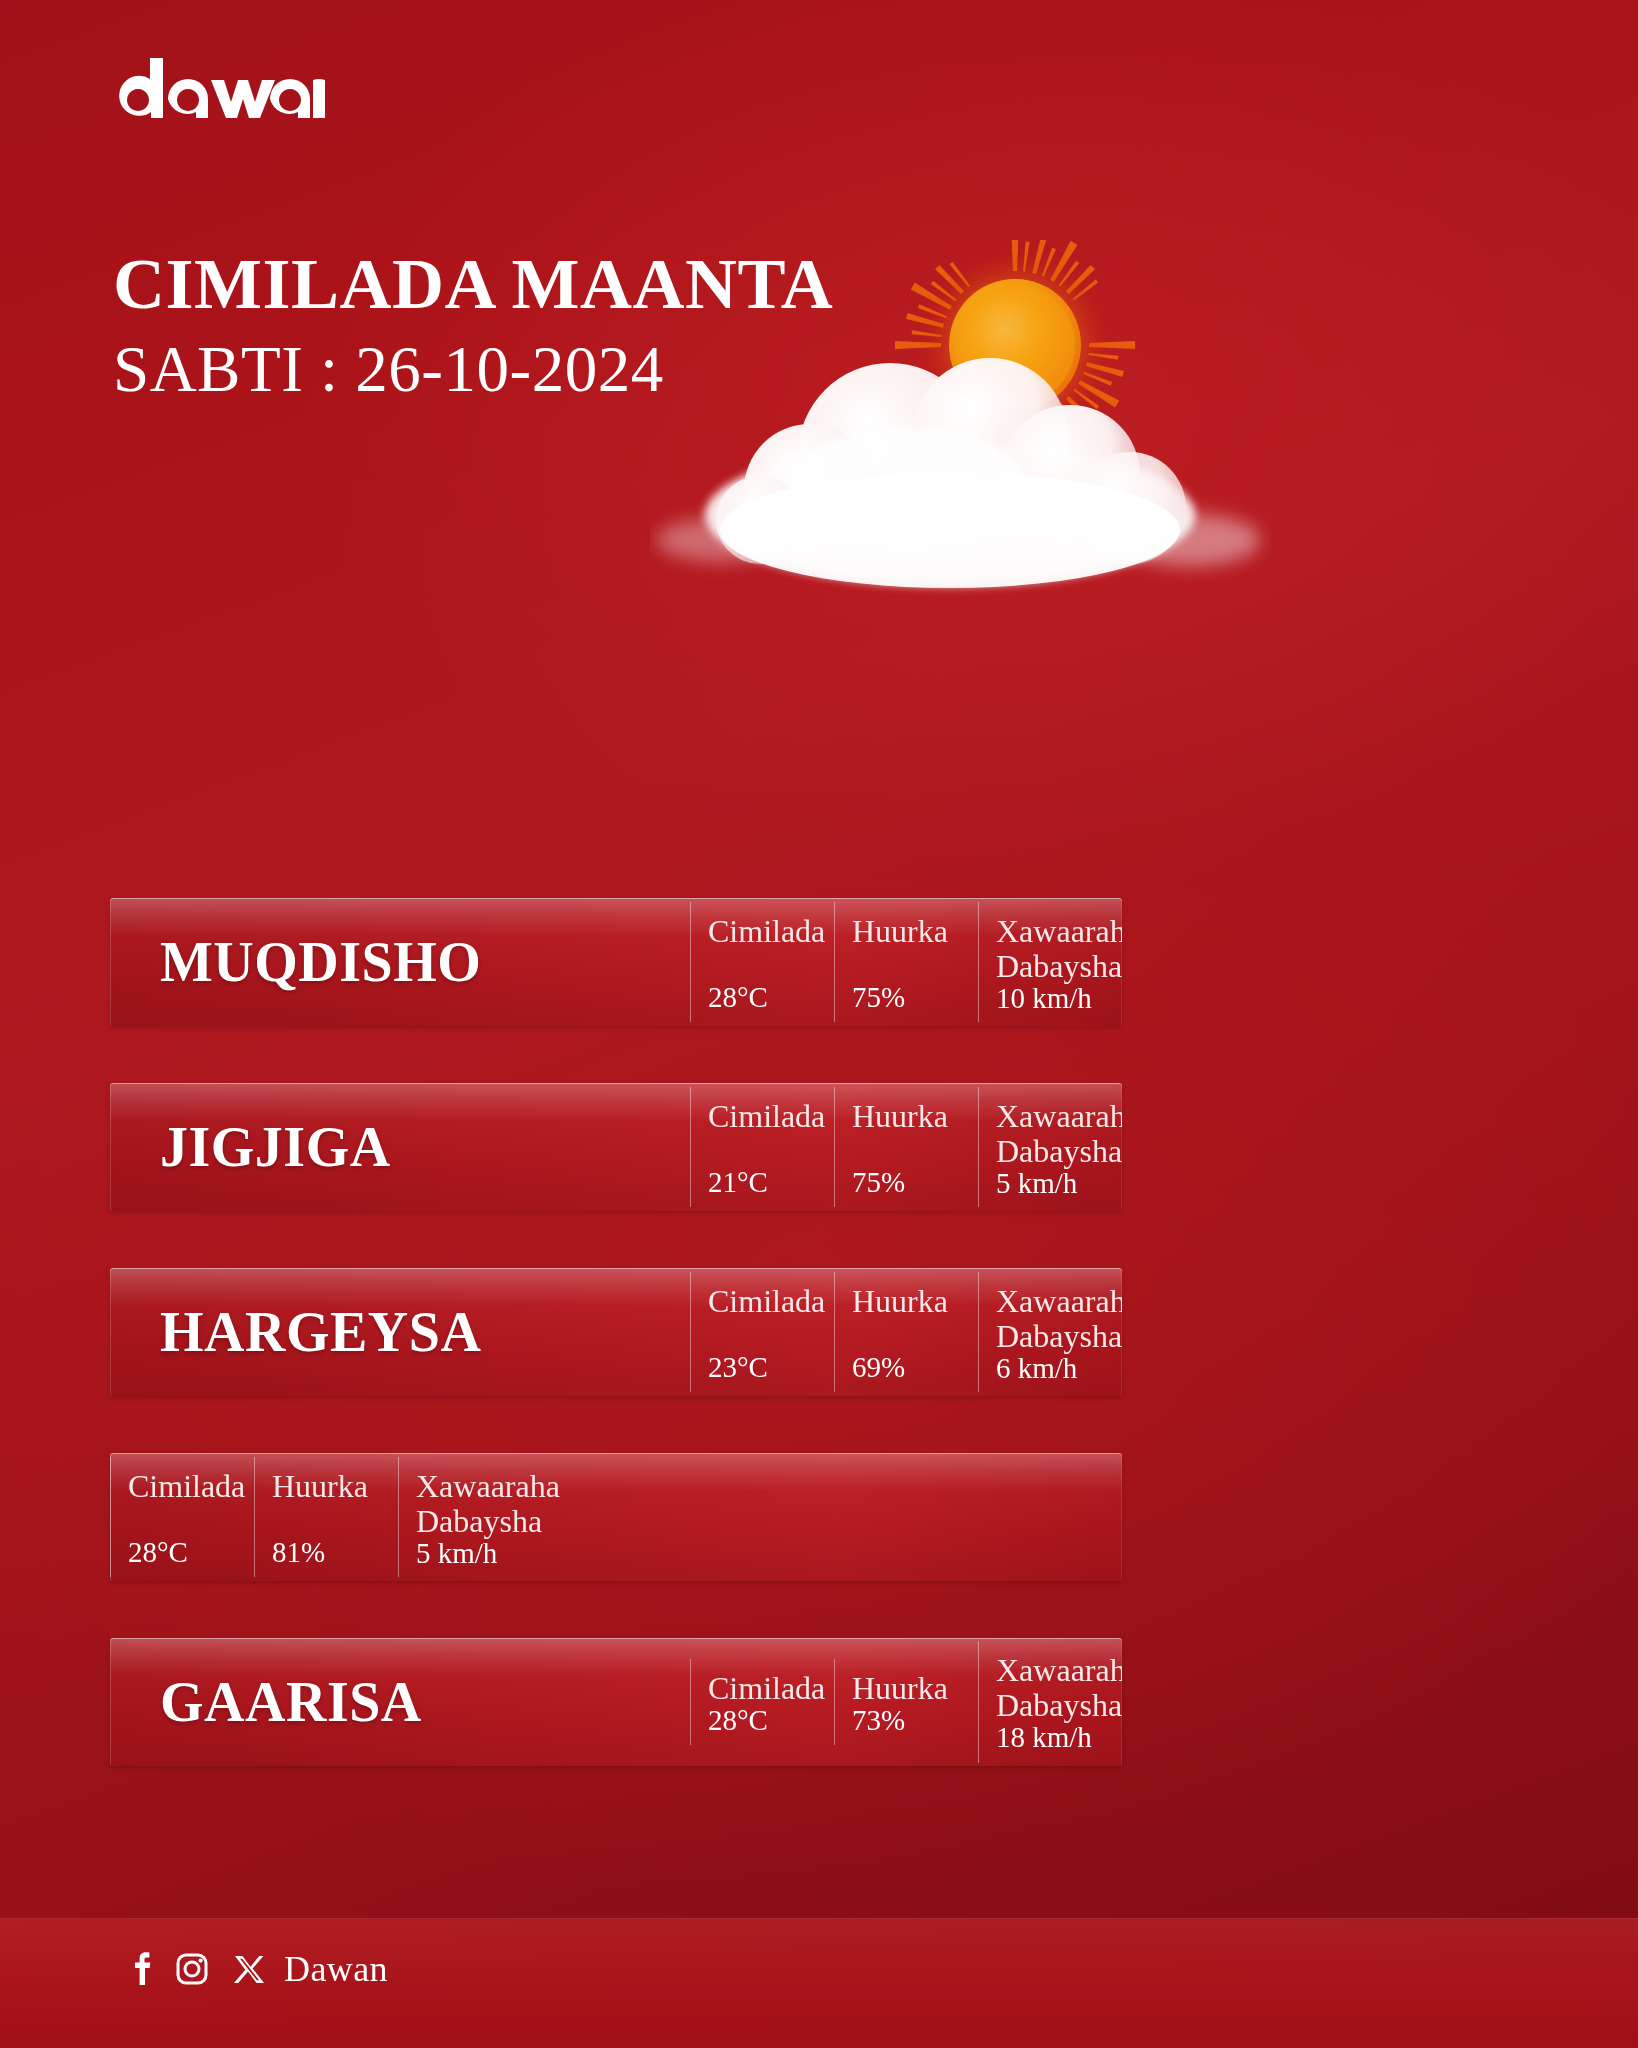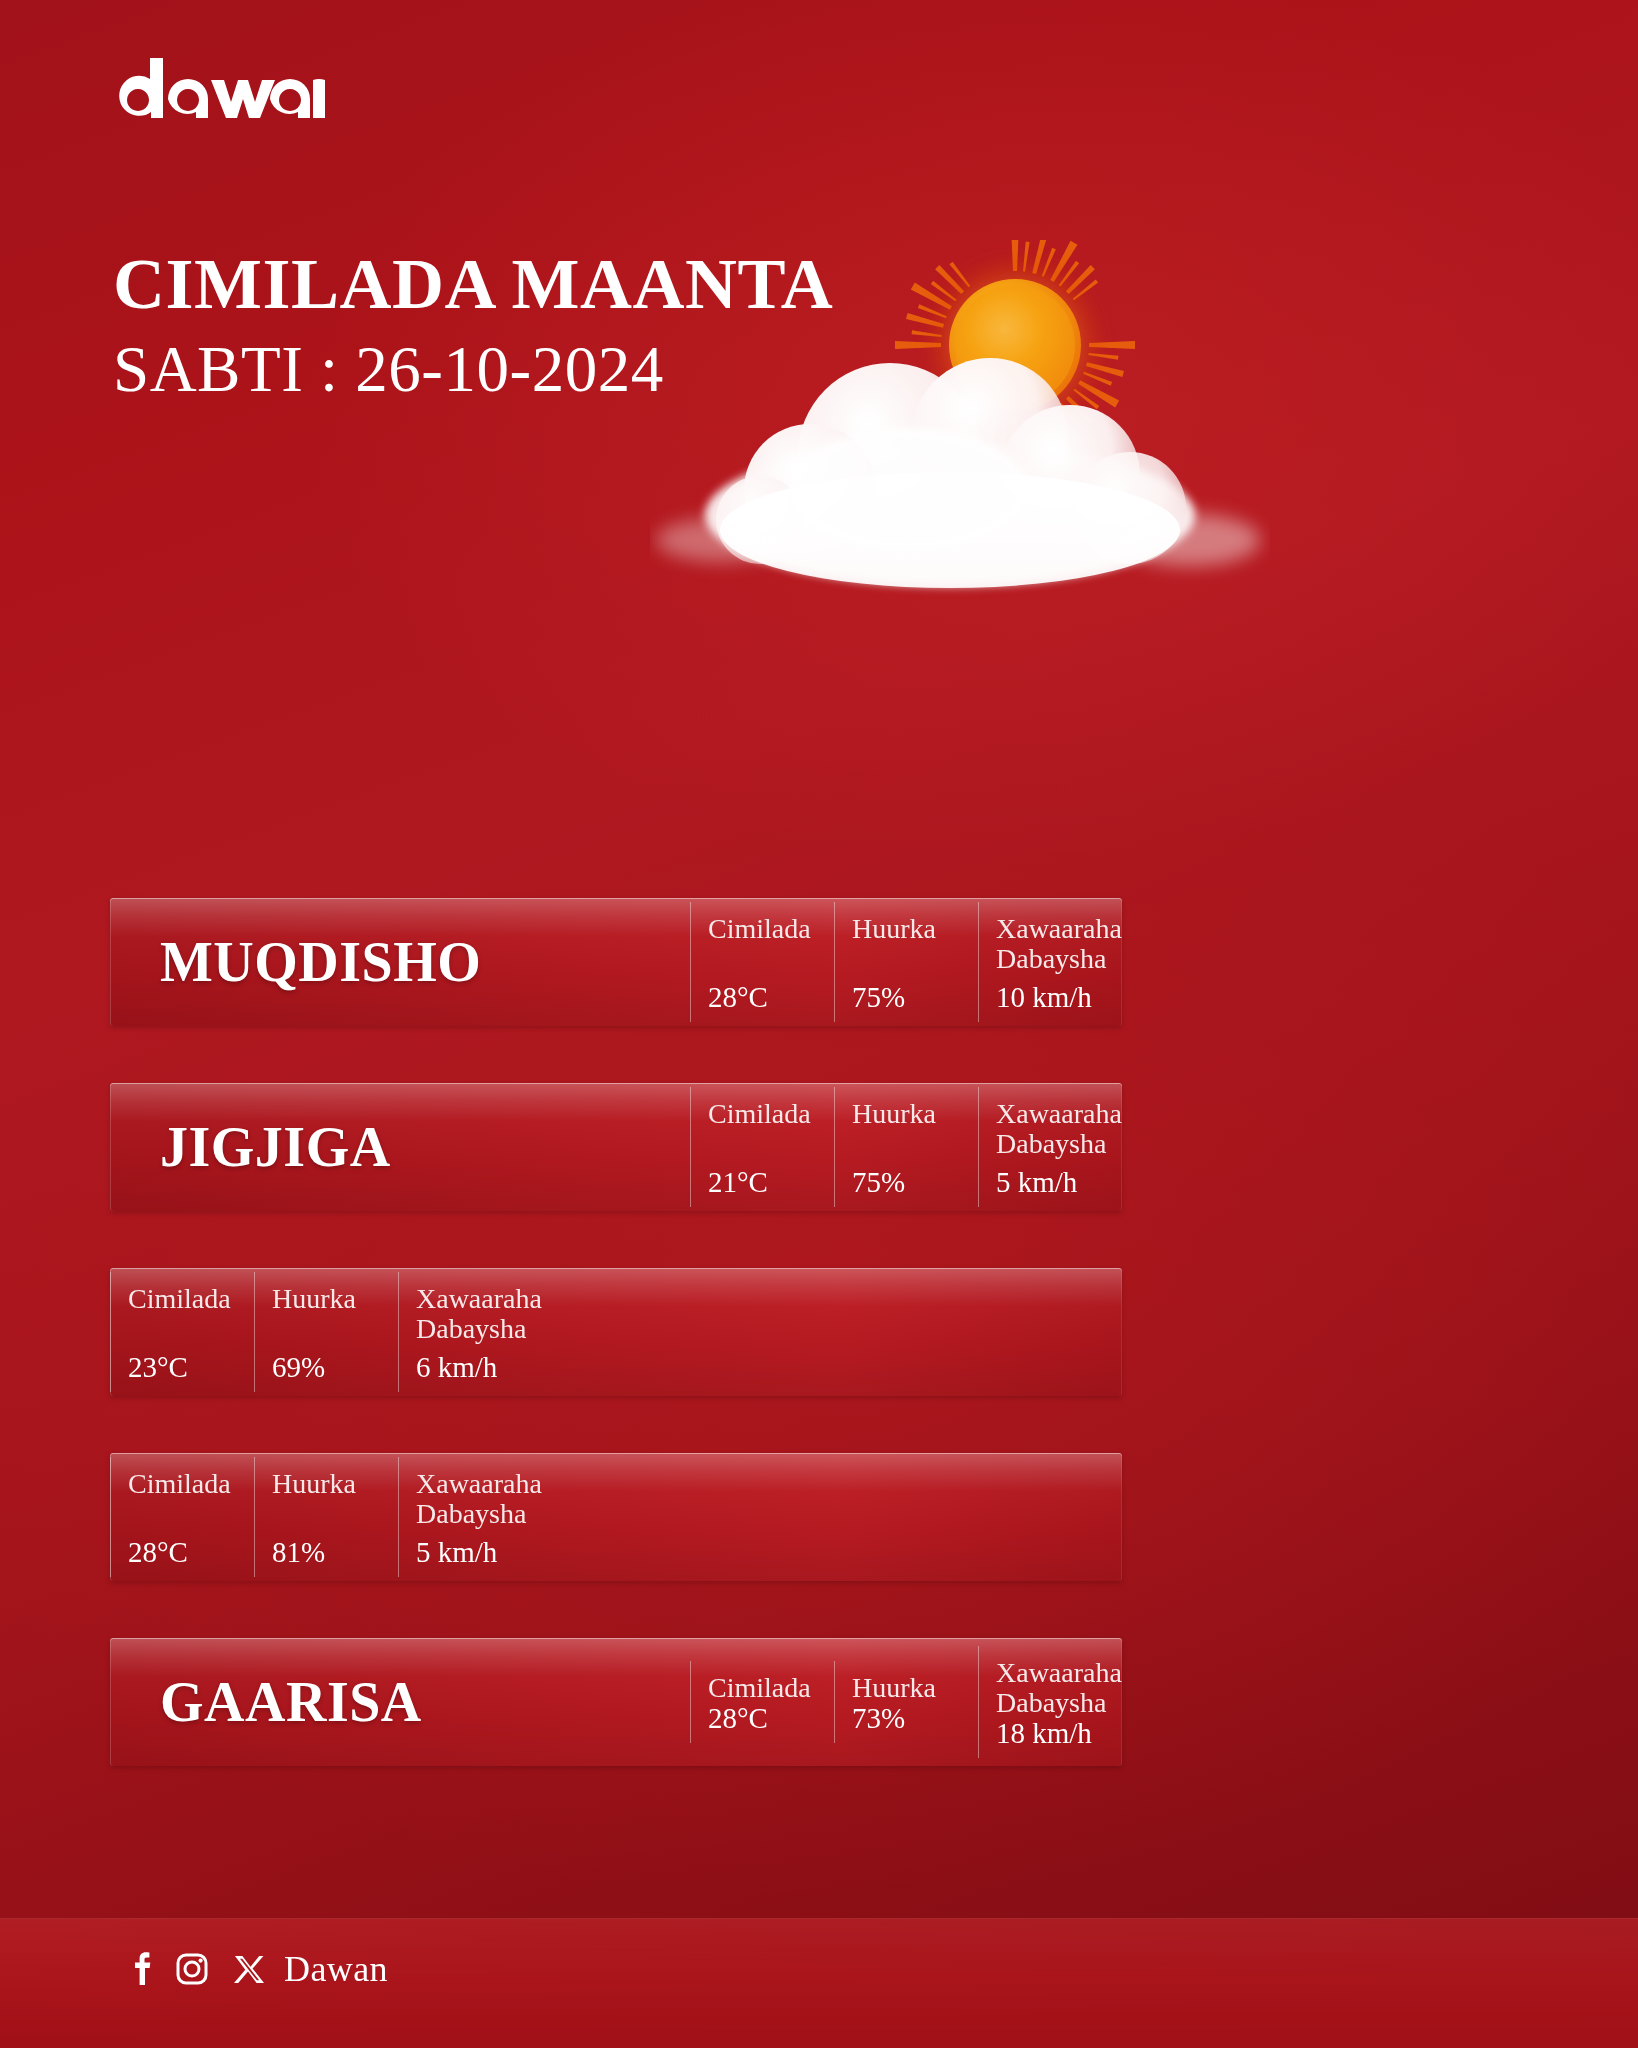--- a/index.html
+++ b/index.html
@@ -116,21 +116,21 @@
   }
   .data-cell.wide{ flex:0 0 144px; }
   .data-cell::before{
     content:"";
     position:absolute; left:0; top:4px; bottom:4px;
     width:1px;
     background:rgba(255,255,255,0.40);
   }
   .dlabel{
     font-family:"Liberation Serif", serif;
-    font-size:28px;
+    font-size:32px;
     line-height:1.08;
     color:#f7e9e9;
     white-space:nowrap;
   }
   .dvalue{
     font-family:"Liberation Serif", serif;
     font-size:29px;
     line-height:1.05;
     color:#ffffff;
     white-space:nowrap;
@@ -324,20 +324,23 @@
         <span class="dlabel">Huurka</span>
         <span class="dvalue">75%</span>
       </div>
       <div class="data-cell wind wide">
         <span class="dlabel">Xawaaraha Dabaysha</span>
         <span class="dvalue">5 km/h</span>
       </div>
     </div>
 
     <div class="row">
+      <div class="city-cell">
+        <span class="city-name">HARGEYSA</span>
+      </div>
       <div class="data-cell temp">
         <span class="dlabel">Cimilada</span>
         <span class="dvalue">23°C</span>
       </div>
       <div class="data-cell hum">
         <span class="dlabel">Huurka</span>
         <span class="dvalue">69%</span>
       </div>
       <div class="data-cell wind wide">
         <span class="dlabel">Xawaaraha Dabaysha</span>

